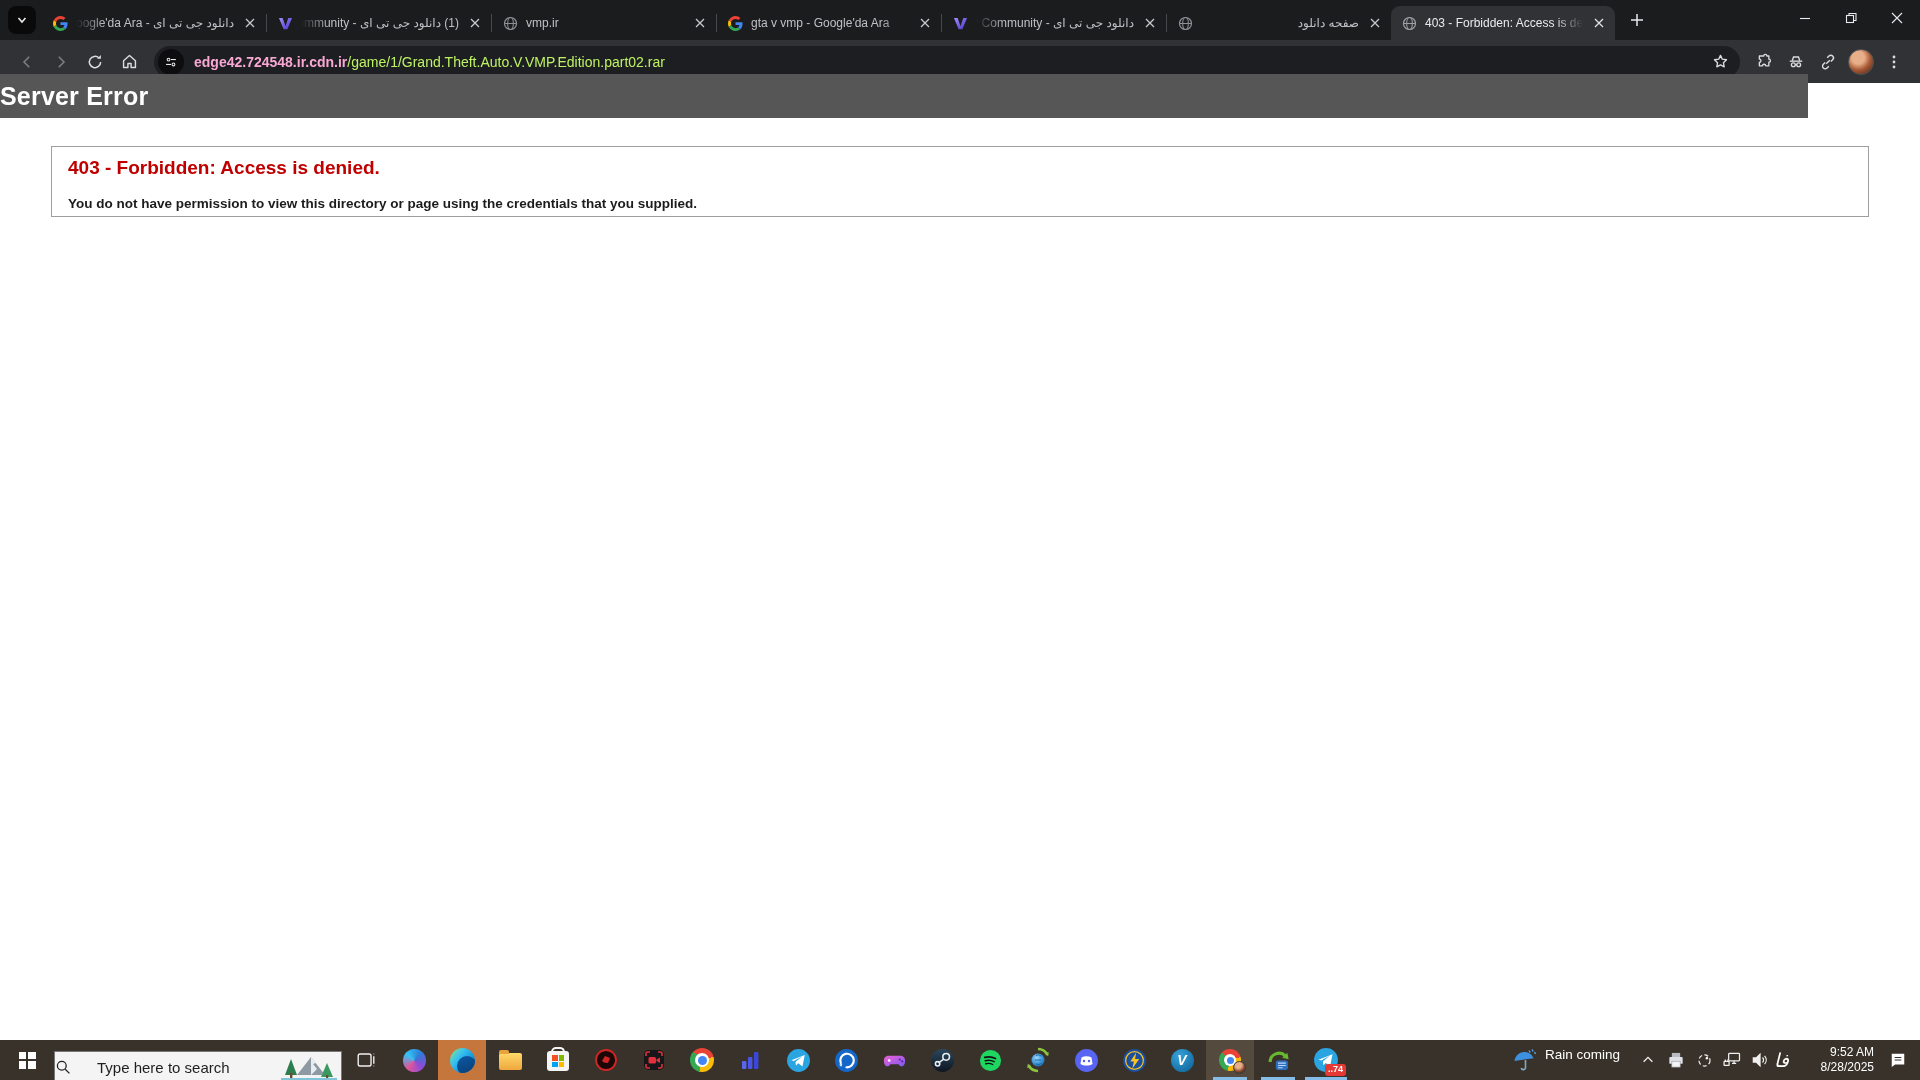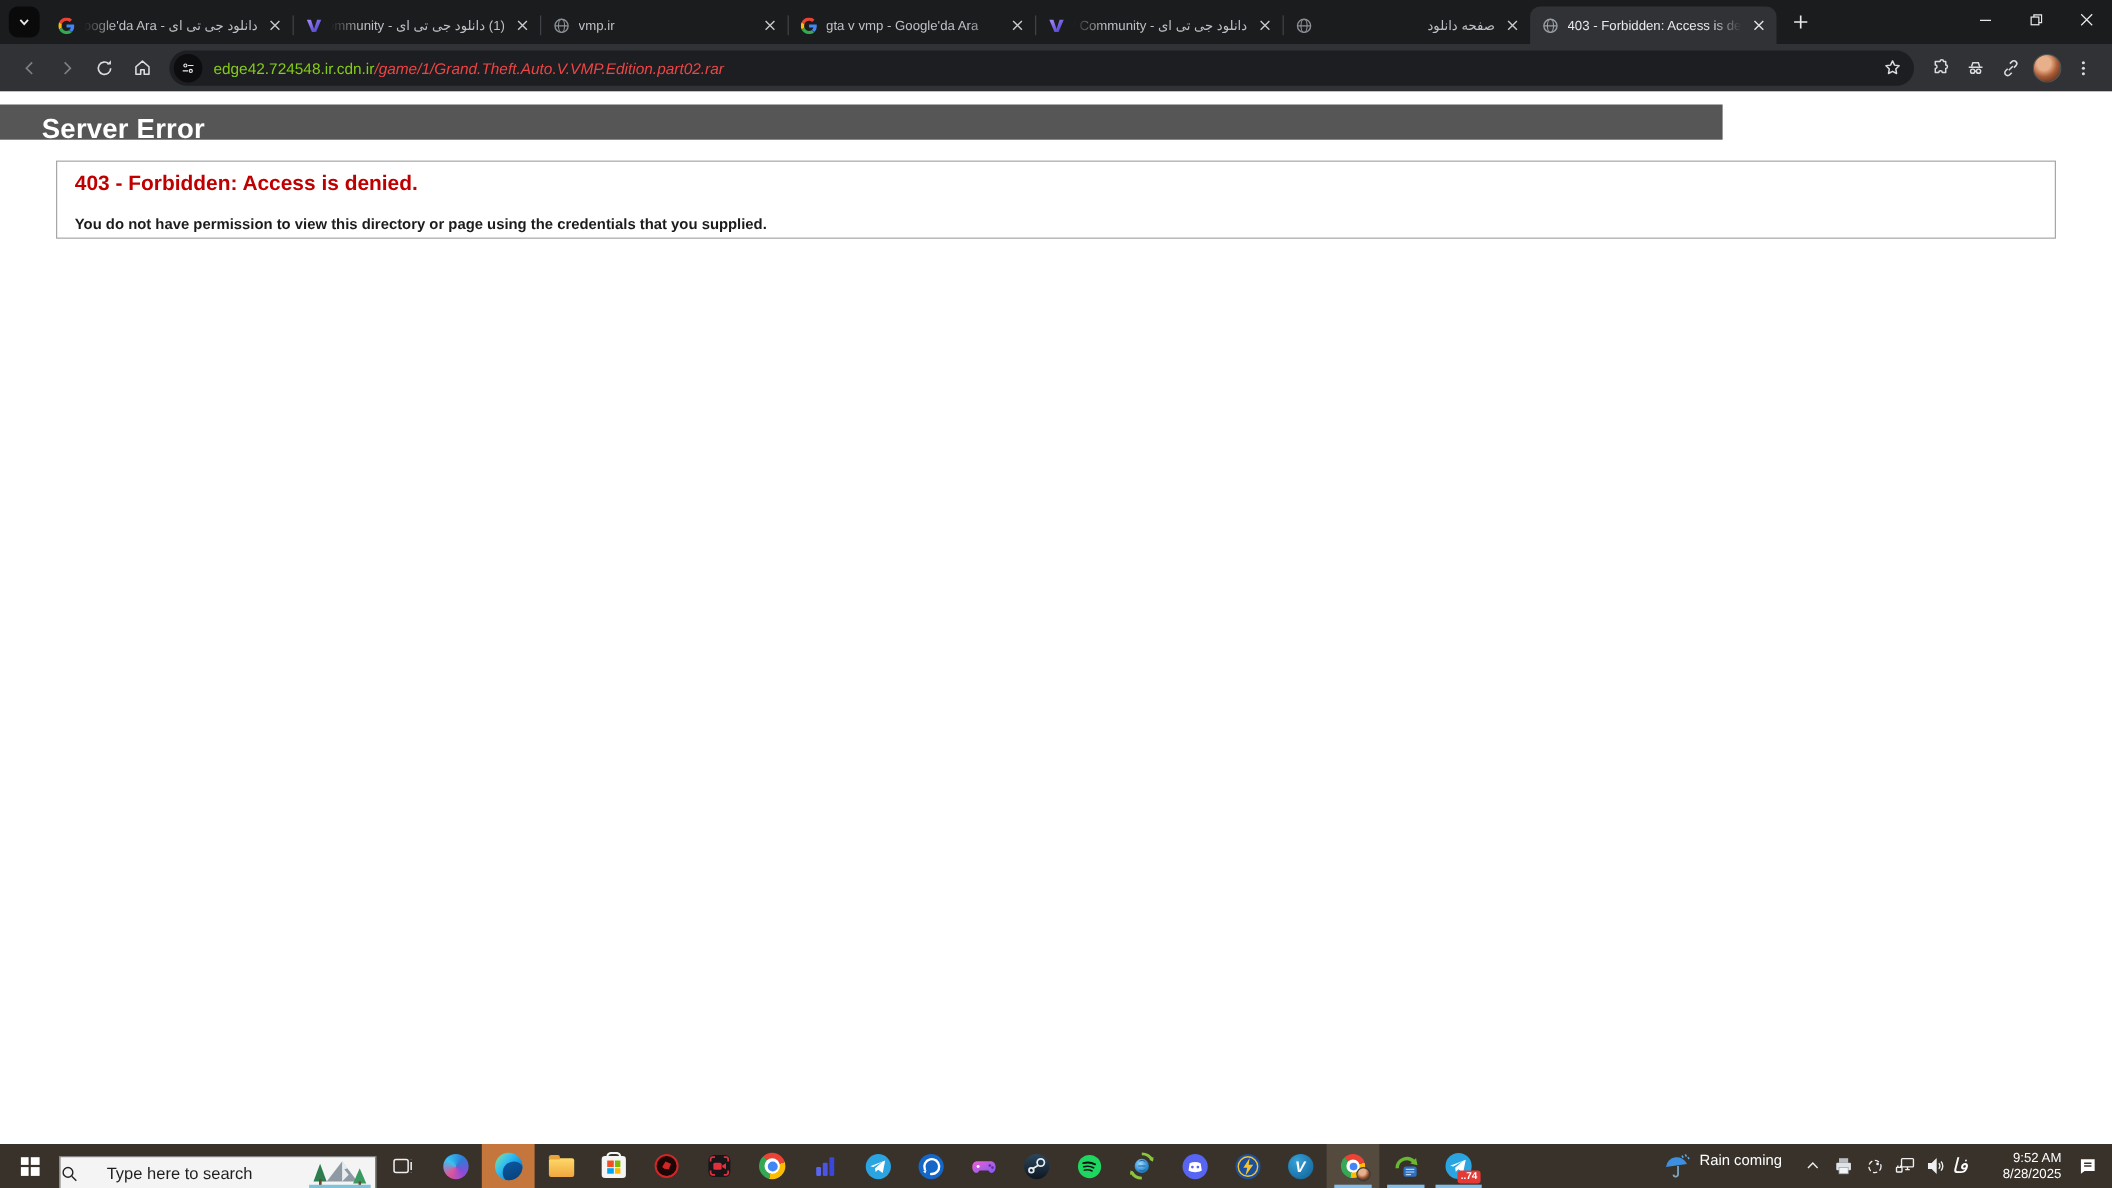--- a/index.html
+++ b/index.html
@@ -30,32 +30,32 @@
 
   #toolbar { position:absolute; top:40px; left:0; width:1920px; height:43px;
              background:#313236; display:flex; align-items:center; padding:0 10px; }
   .nav-btn { width:34px; height:34px; display:flex; align-items:center; justify-content:center;
              border-radius:50%; flex:none; }
   #omnibox { flex:1; height:32px; margin:0 8px; background:#1d1e21; border-radius:16px;
              display:flex; align-items:center; padding:0 10px 0 4px; min-width:0; }
   .tune-wrap { width:26px; height:26px; border-radius:50%; background:#0d0d0f;
                display:flex; align-items:center; justify-content:center; flex:none; margin-right:10px; }
   .url { font-size:14px; white-space:nowrap; overflow:hidden; flex:1; }
-  .url .domain { color:#84cc16; }
-  .url .path { color:#ef4444;font-style:italic; }
+  .url .domain { color:#f9a8d4;font-weight:bold; }
+  .url .path { color:#bef264; }
   .star-btn { flex:none; margin-left:8px; display:flex; }
   .tb-right-btn { width:32px; height:32px; display:flex; align-items:center; justify-content:center;
                   border-radius:50%; flex:none; }
   .avatar { width:26px; height:26px; border-radius:50%; flex:none; margin:0 4px;
             background:radial-gradient(circle at 38% 32%, #e8b08a 0 28%, #a85a36 55%, #3a2014 100%);
             border:1px solid #555; }
 
   
-  #page-header { position:absolute; top:95px; left:0; width:1566px; height:44px;
-                 background:#565656; display:flex; align-items:center; padding-left:38px; }
+  #page-header { position:absolute; top:74px; left:0; width:1808px; height:44px;
+                 background:#565656; display:flex; align-items:center; }
   #page-header h1 { color:#fff; font-size:25px; font-weight:bold; letter-spacing:.2px; }
   #page-body { position:absolute; top:127px; left:0; width:1920px; height:913px; background:#fff; }
   .error-box { position:absolute; left:51px; right:51px; top:19px; height:71px;
                border:1px solid #9e9e9e; background:#fff; padding:10px 16px; }
   .error-title { color:#c00000; font-size:19px; font-weight:bold; }
   .error-msg { color:#1c1c1c; font-size:13.5px; font-weight:bold; margin-top:17px; }
 
   
   #taskbar { position:absolute; bottom:0; left:0; width:1920px; height:40px;
              background:#39322a; display:flex; align-items:center; color:#fff; }

